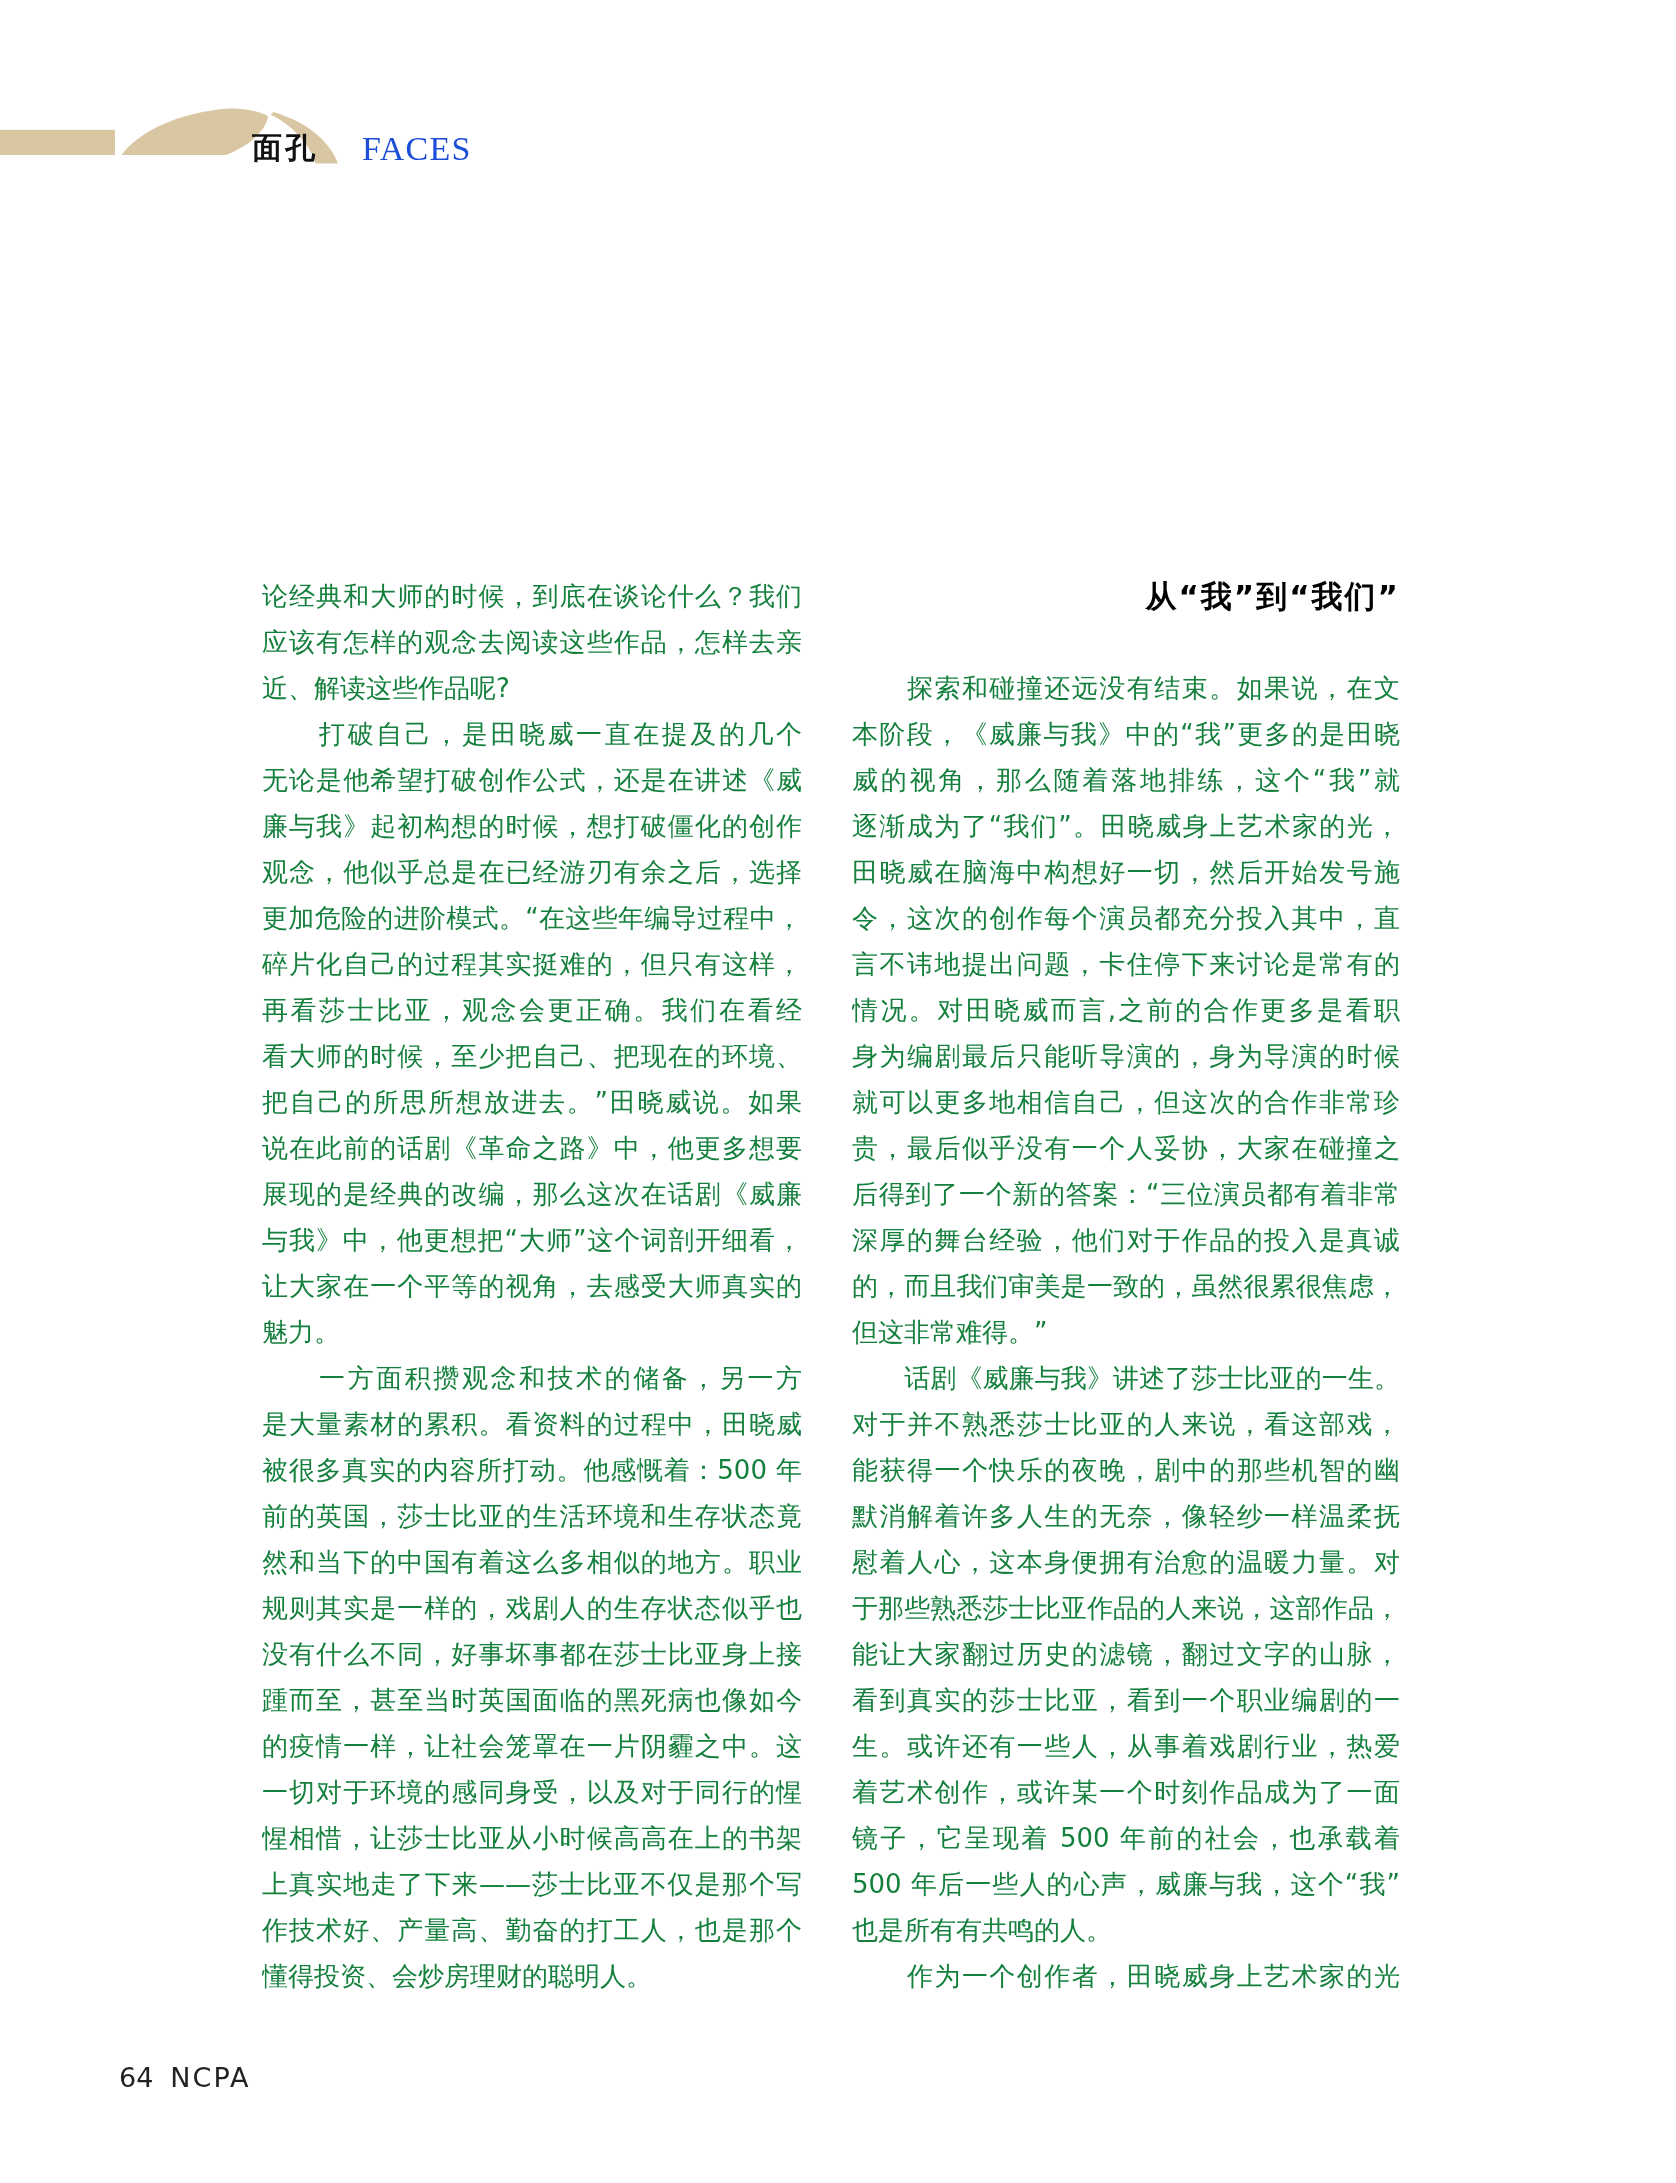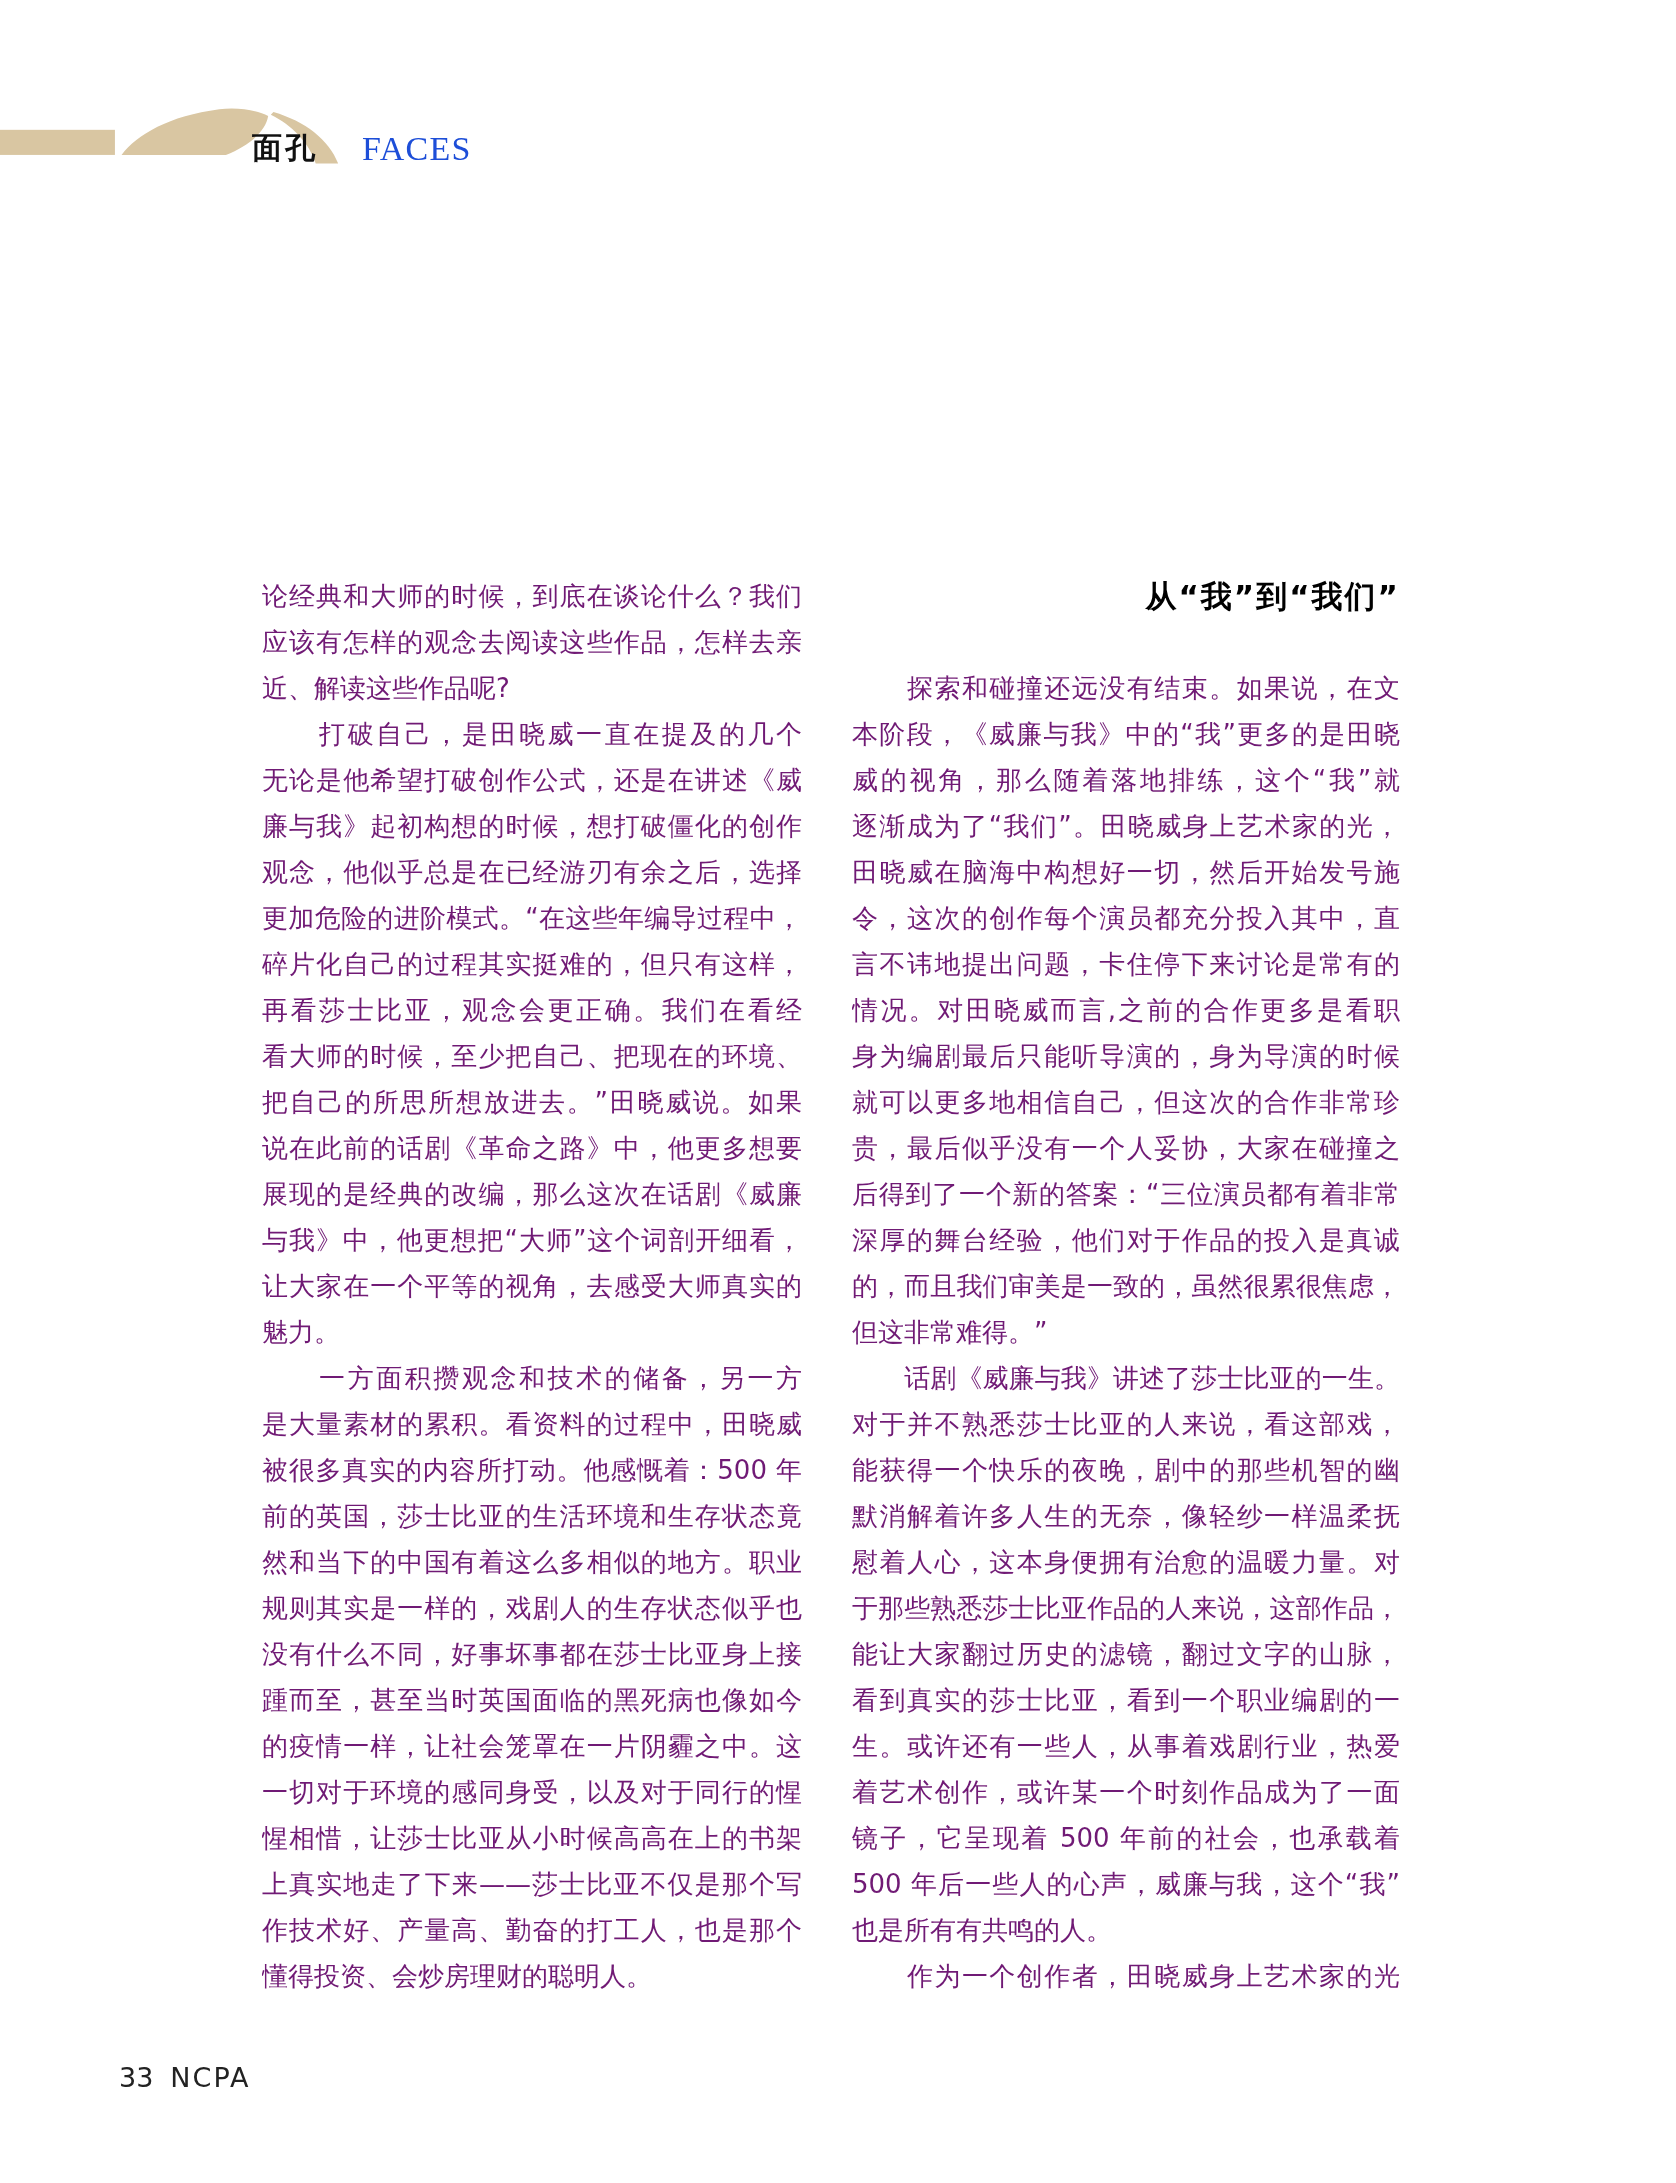--- a/index.html
+++ b/index.html
@@ -61,21 +61,21 @@
     font-weight: bold;
     color: #000000;
     letter-spacing: 2px;
     white-space: nowrap;
     text-align: right;
   }
   .line {
     height: 46px;
     line-height: 46px;
     font-size: 26px;
-    color: #701a75;
+    color: #15803d;
     text-align: justify;
     text-align-last: justify;
     overflow: hidden;
   }
   .line.end {
     text-align-last: left;
   }
 
   
   .page-footer {
@@ -169,17 +169,17 @@
           <div class="line">着艺术创作，或许某一个时刻作品成为了一面</div>
           <div class="line">镜子，它呈现着 500 年前的社会，也承载着</div>
           <div class="line">500 年后一些人的心声，威廉与我，这个“我”</div>
           <div class="line end">也是所有有共鸣的人。</div>
           <div class="line">　　作为一个创作者，田晓威身上艺术家的光</div>
         </div>
     </section>
   </main>
 
   <footer class="page-footer">
-    <span>33</span><span class="brand">NCPA</span>
+    <span>64</span><span class="brand">NCPA</span>
   </footer>
 
 </div>
 
 
 </body></html>

